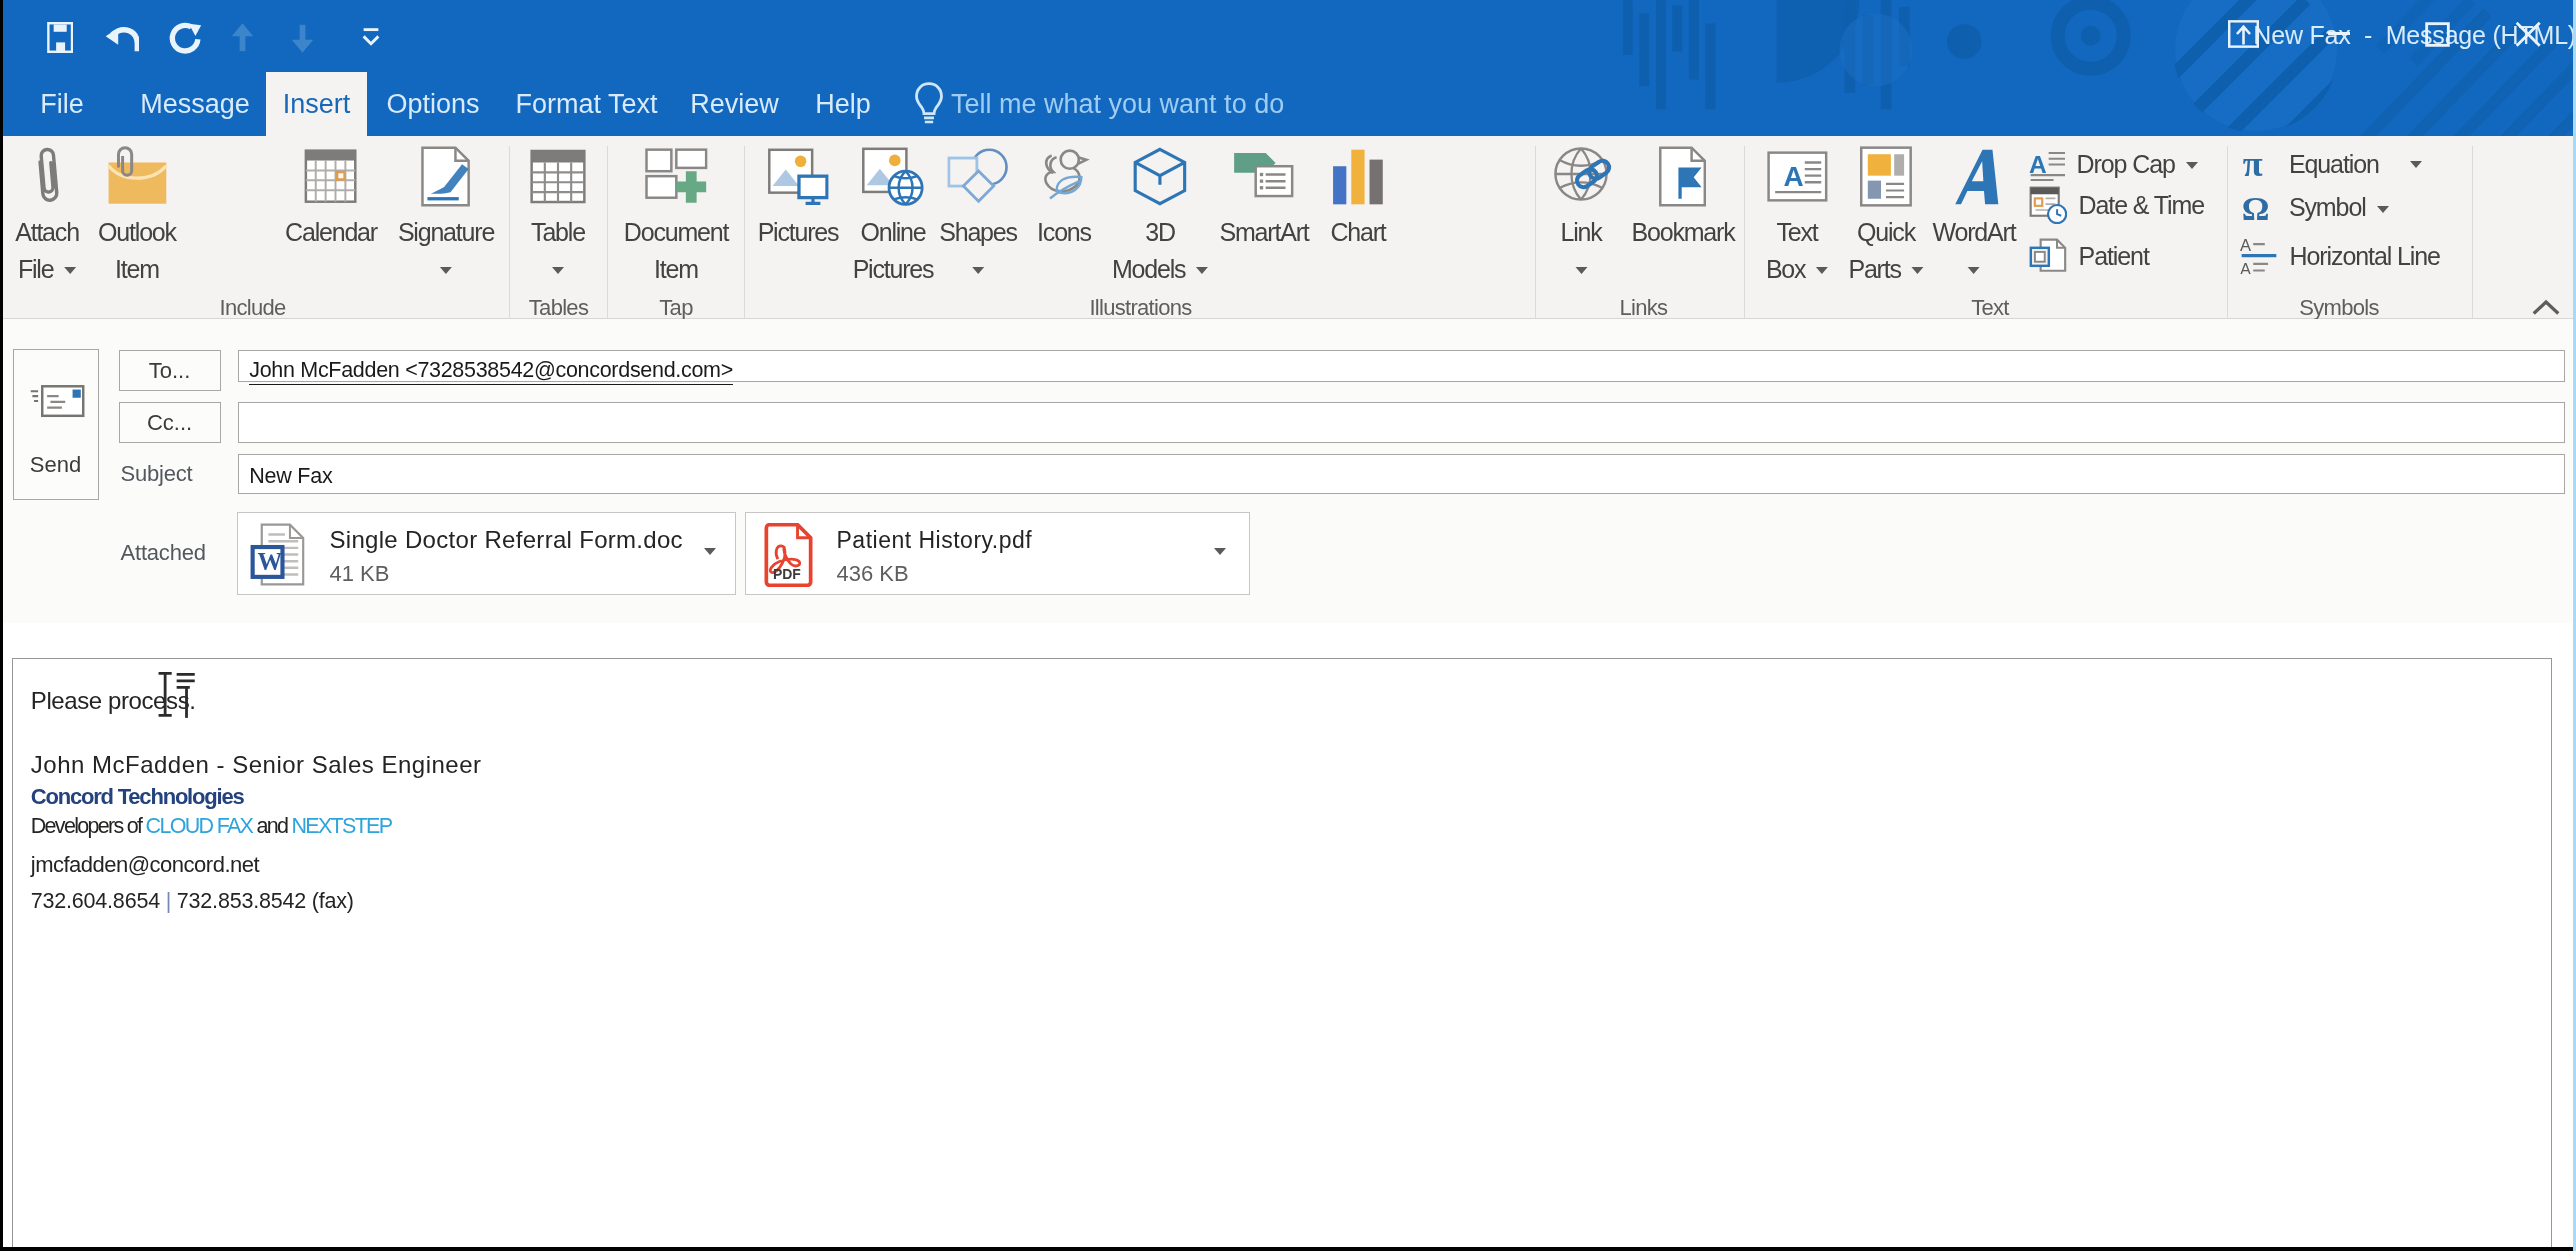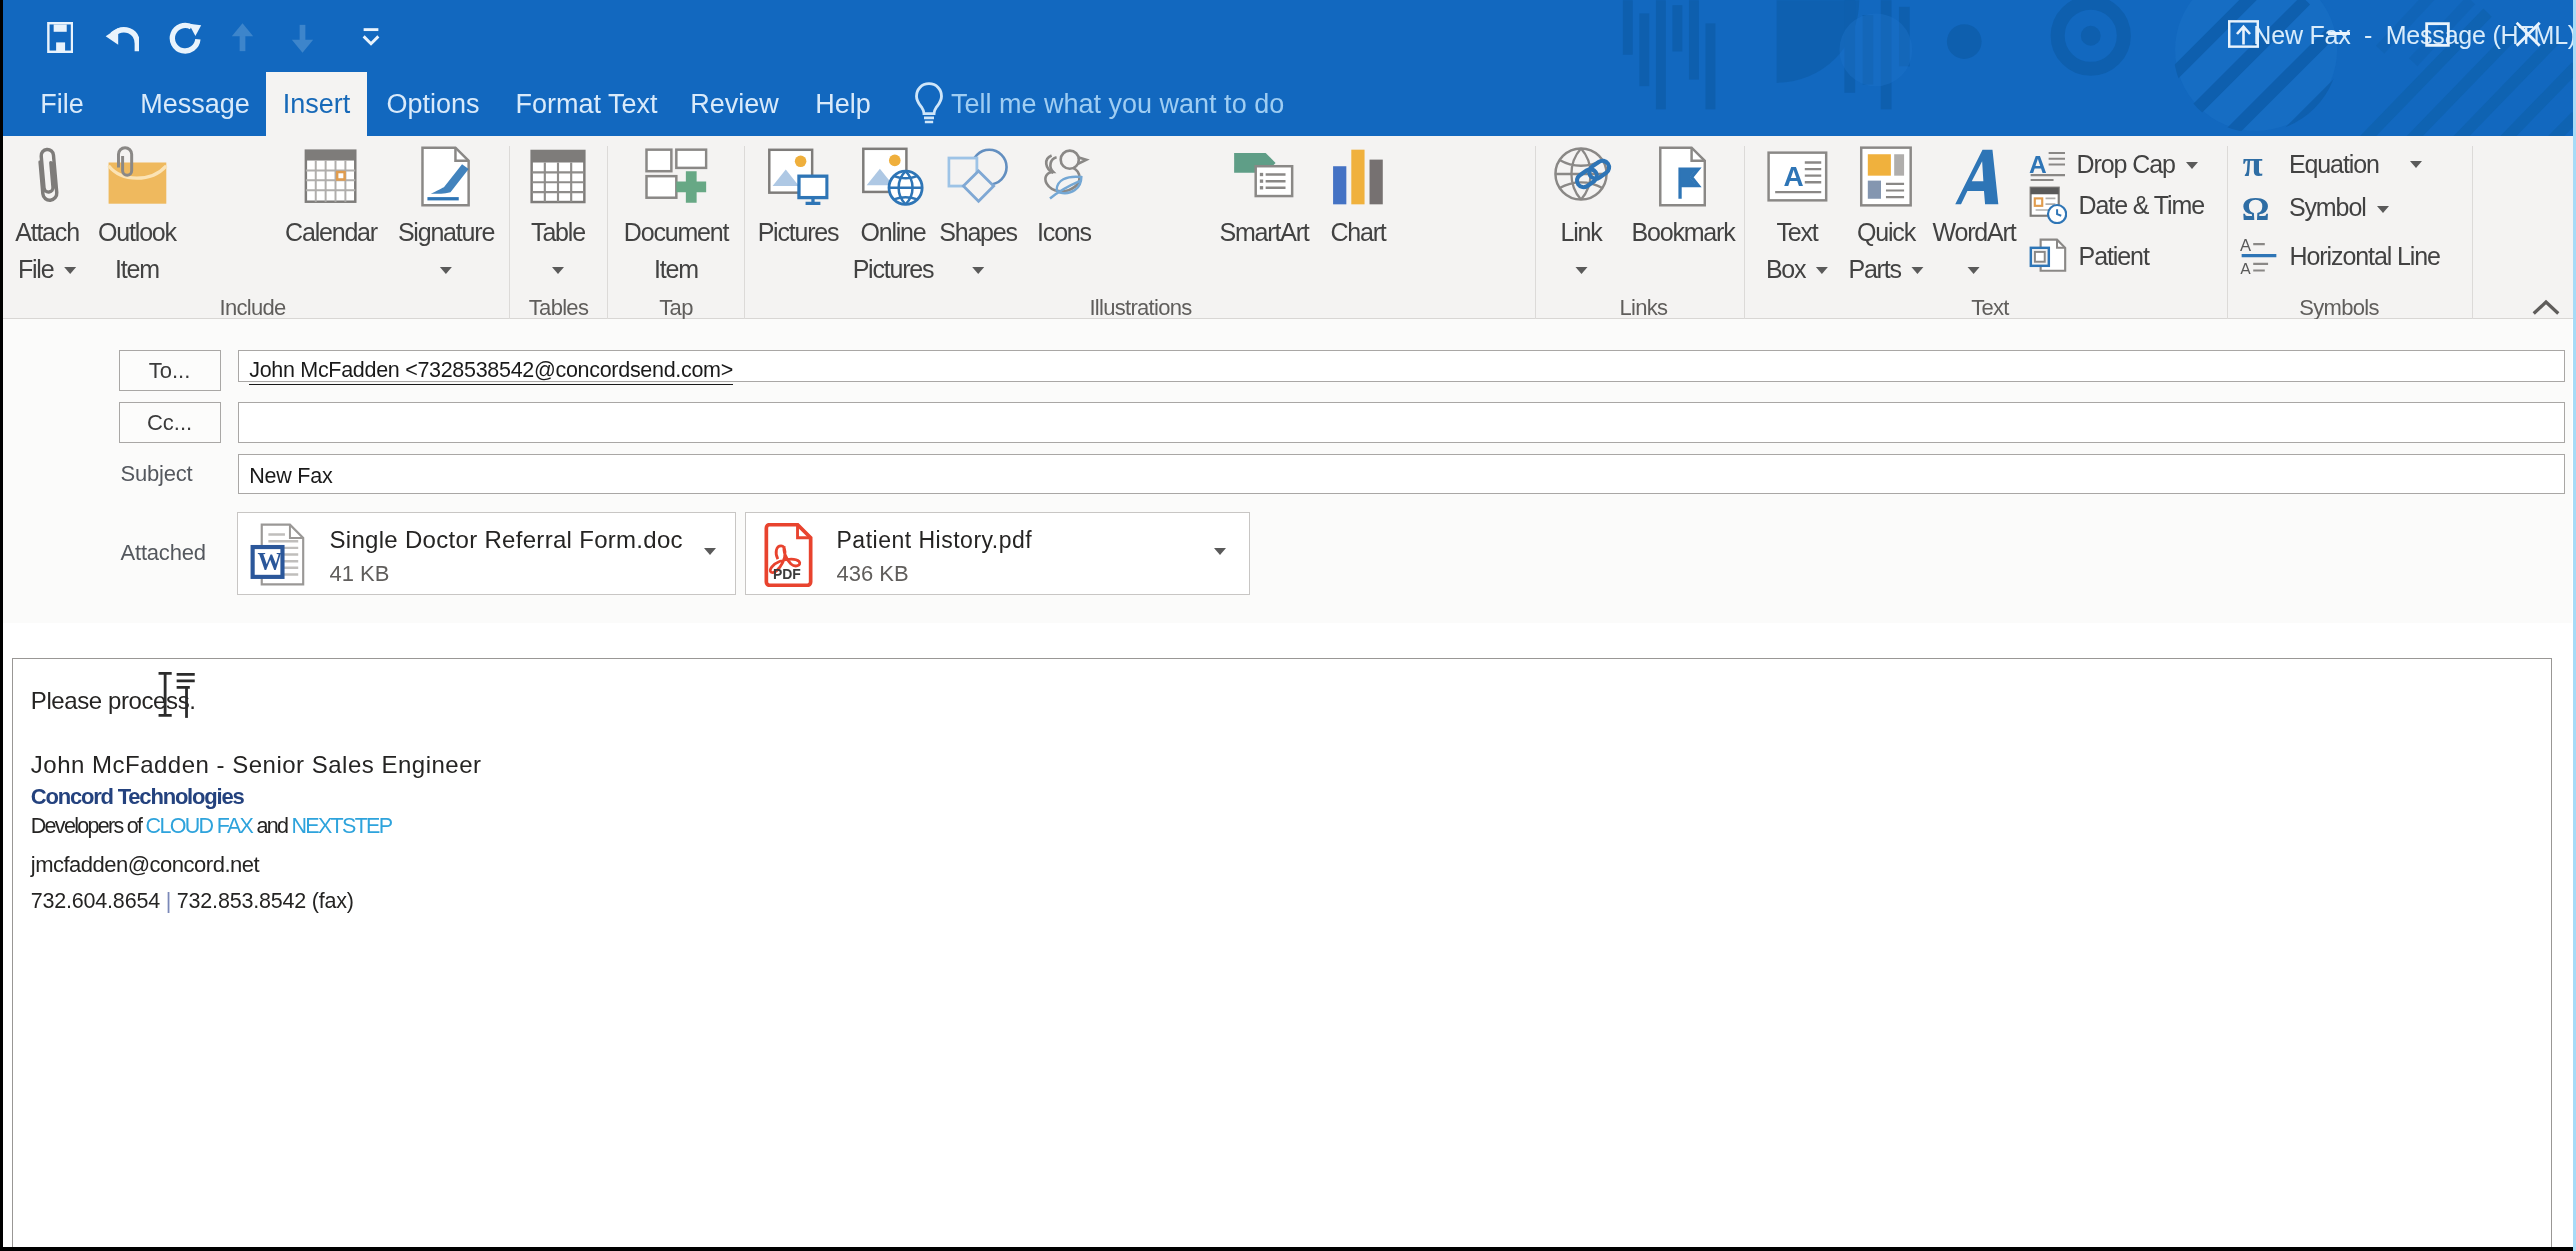--- a/index.html
+++ b/index.html
@@ -267,20 +267,29 @@
               <path d="M24 31 C14 26 12 14 22 10"></path>
             </g>
             <g fill="none" stroke="#74a7d4" stroke-width="3">
               <path d="M28 52 C28 40 40 34 58 36 C58 50 46 58 32 55 Z"></path>
               <path d="M20 62 C32 52 44 46 58 40"></path>
             </g>
           </svg>
         </div>
         <div class="rlab">Icons</div>
       </div>
+    <div class="rbtn" style="left:1160px">
+        <div class="ric">
+          <svg width="60" height="61" viewBox="0 0 72 74">
+            <path d="M36 4 L66 20 L66 54 L36 70 L6 54 L6 20 Z M6 20 L36 36 L66 20 M36 36 L36 47" fill="none" stroke="#2e75b6" stroke-width="3.8"></path>
+          </svg>
+        </div>
+        <div class="rlab">3D</div>
+        <div class="rlab">Models <span class="arr"></span></div>
+      </div>
     <div class="rbtn" style="left:1264px">
         <div class="ric">
           <svg width="63" height="58" viewBox="0 0 76 70">
             <path d="M2 6 L40 6 L52 18 L40 30 L2 30 Z" fill="#5f9e87"></path>
             <rect x="28" y="22" width="44" height="36" fill="#fff" stroke="#8a8886" stroke-width="3"></rect>
             <g stroke="#8a8886" stroke-width="3">
               <path d="M40 32 L64 32 M40 40 L64 40 M40 48 L64 48"></path>
             </g>
             <g fill="#8a8886">
               <rect x="33" y="30" width="4" height="4"></rect>
@@ -413,20 +422,33 @@
             <path d="M16 6 L30 6 M16 30 L34 30 M16 38 L30 38"></path>
           </g>
           <text x="0" y="14" font-size="20" fill="#595959" font-family="Liberation Sans">A</text>
           <text x="0" y="44" font-size="20" fill="#595959" font-family="Liberation Sans">A</text>
           <path d="M2 20 L44 20" stroke="#2e75b6" stroke-width="4"></path>
         </svg>
         <span>Horizontal Line</span>
       </div>
   </div>
   <div id="env">
+    <div class="abs" style="left:10px;top:30px;width:86px;height:151px;background:#fcfcfb;border:1.7px solid #a9a7a5">
+      <svg class="abs" style="left:15px;top:33px" width="56" height="41" viewBox="0 0 68 50">
+          <rect x="16" y="4" width="50" height="36" fill="#fff" stroke="#77756f" stroke-width="3"></rect>
+          <rect x="53" y="8" width="10" height="10" fill="#2e75b6"></rect>
+          <g stroke="#8a8886" stroke-width="2.6">
+            <path d="M22 16 L36 16 M26 23 L44 23 M22 30 L40 30"></path>
+          </g>
+          <g stroke="#77756f" stroke-width="2.6">
+            <path d="M2 10 L11 10 M4 16 L11 16 M6 22 L11 22"></path>
+          </g>
+        </svg>
+      <div class="abs" style="left:0;top:102px;width:100%;text-align:center;font-size:22px;color:#3b3b3b">Send</div>
+    </div>
     <div class="btn" style="top:31px;height:41px;line-height:39px">To...</div>
     <div class="btn" style="top:83px;height:41px;line-height:39px">Cc...</div>
     <div class="fld" style="top:31px;height:32px"><span style="display:inline-block;margin:6.6px 0 0 10.7px;font-size:21.5px;letter-spacing:-0.3px;color:#1a1a1a;border-bottom:1.7px solid #1a1a1a;padding-bottom:1.7px">John McFadden &lt;7328538542@concordsend.com&gt;</span></div>
     <div class="fld" style="top:83px;height:41px"></div>
     <div class="fld" style="top:135px;height:40px"><span style="display:inline-block;margin:9px 0 0 10.7px;font-size:21.5px;letter-spacing:-0.2px;color:#1a1a1a">New Fax</span></div>
     <div class="lab" style="top:142px">Subject</div>
     <div class="lab" style="top:221px">Attached</div>
     <div class="tile" style="left:234px;width:499px">
       <svg class="abs" style="left:12.4px;top:10px" width="55" height="63" viewBox="0 0 66 76">
           <path d="M14 2 L48 2 L64 18 L64 74 L14 74 Z" fill="#fff" stroke="#9a9896" stroke-width="2.6"></path>

